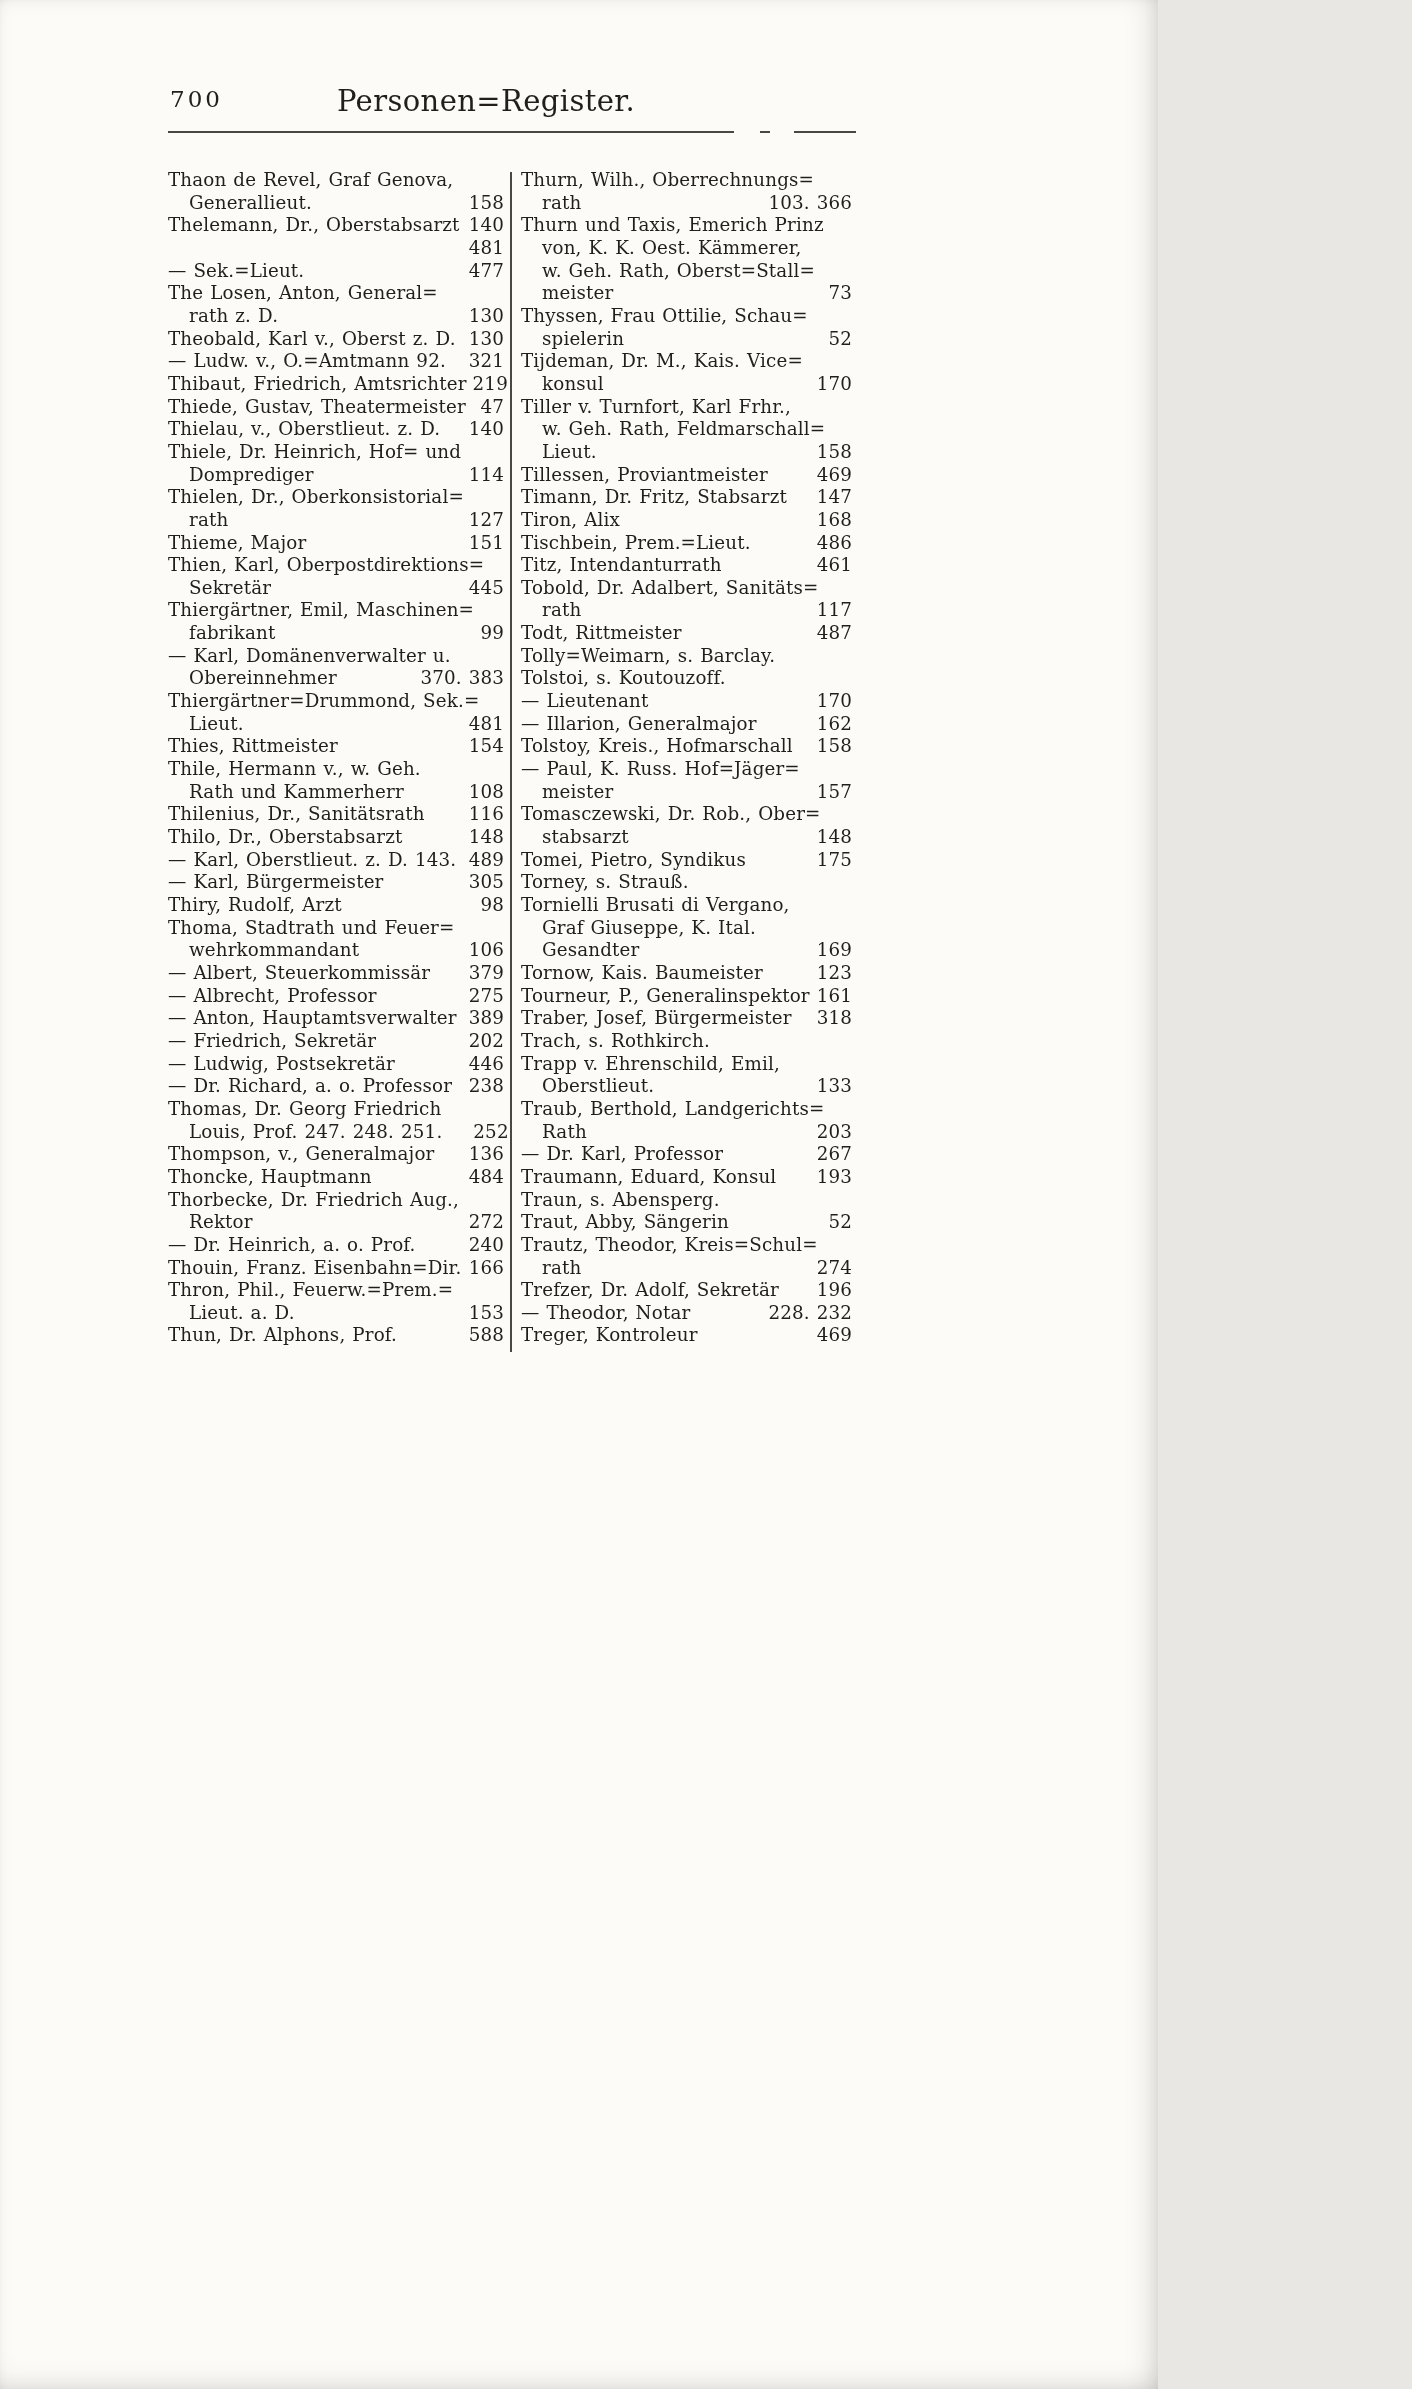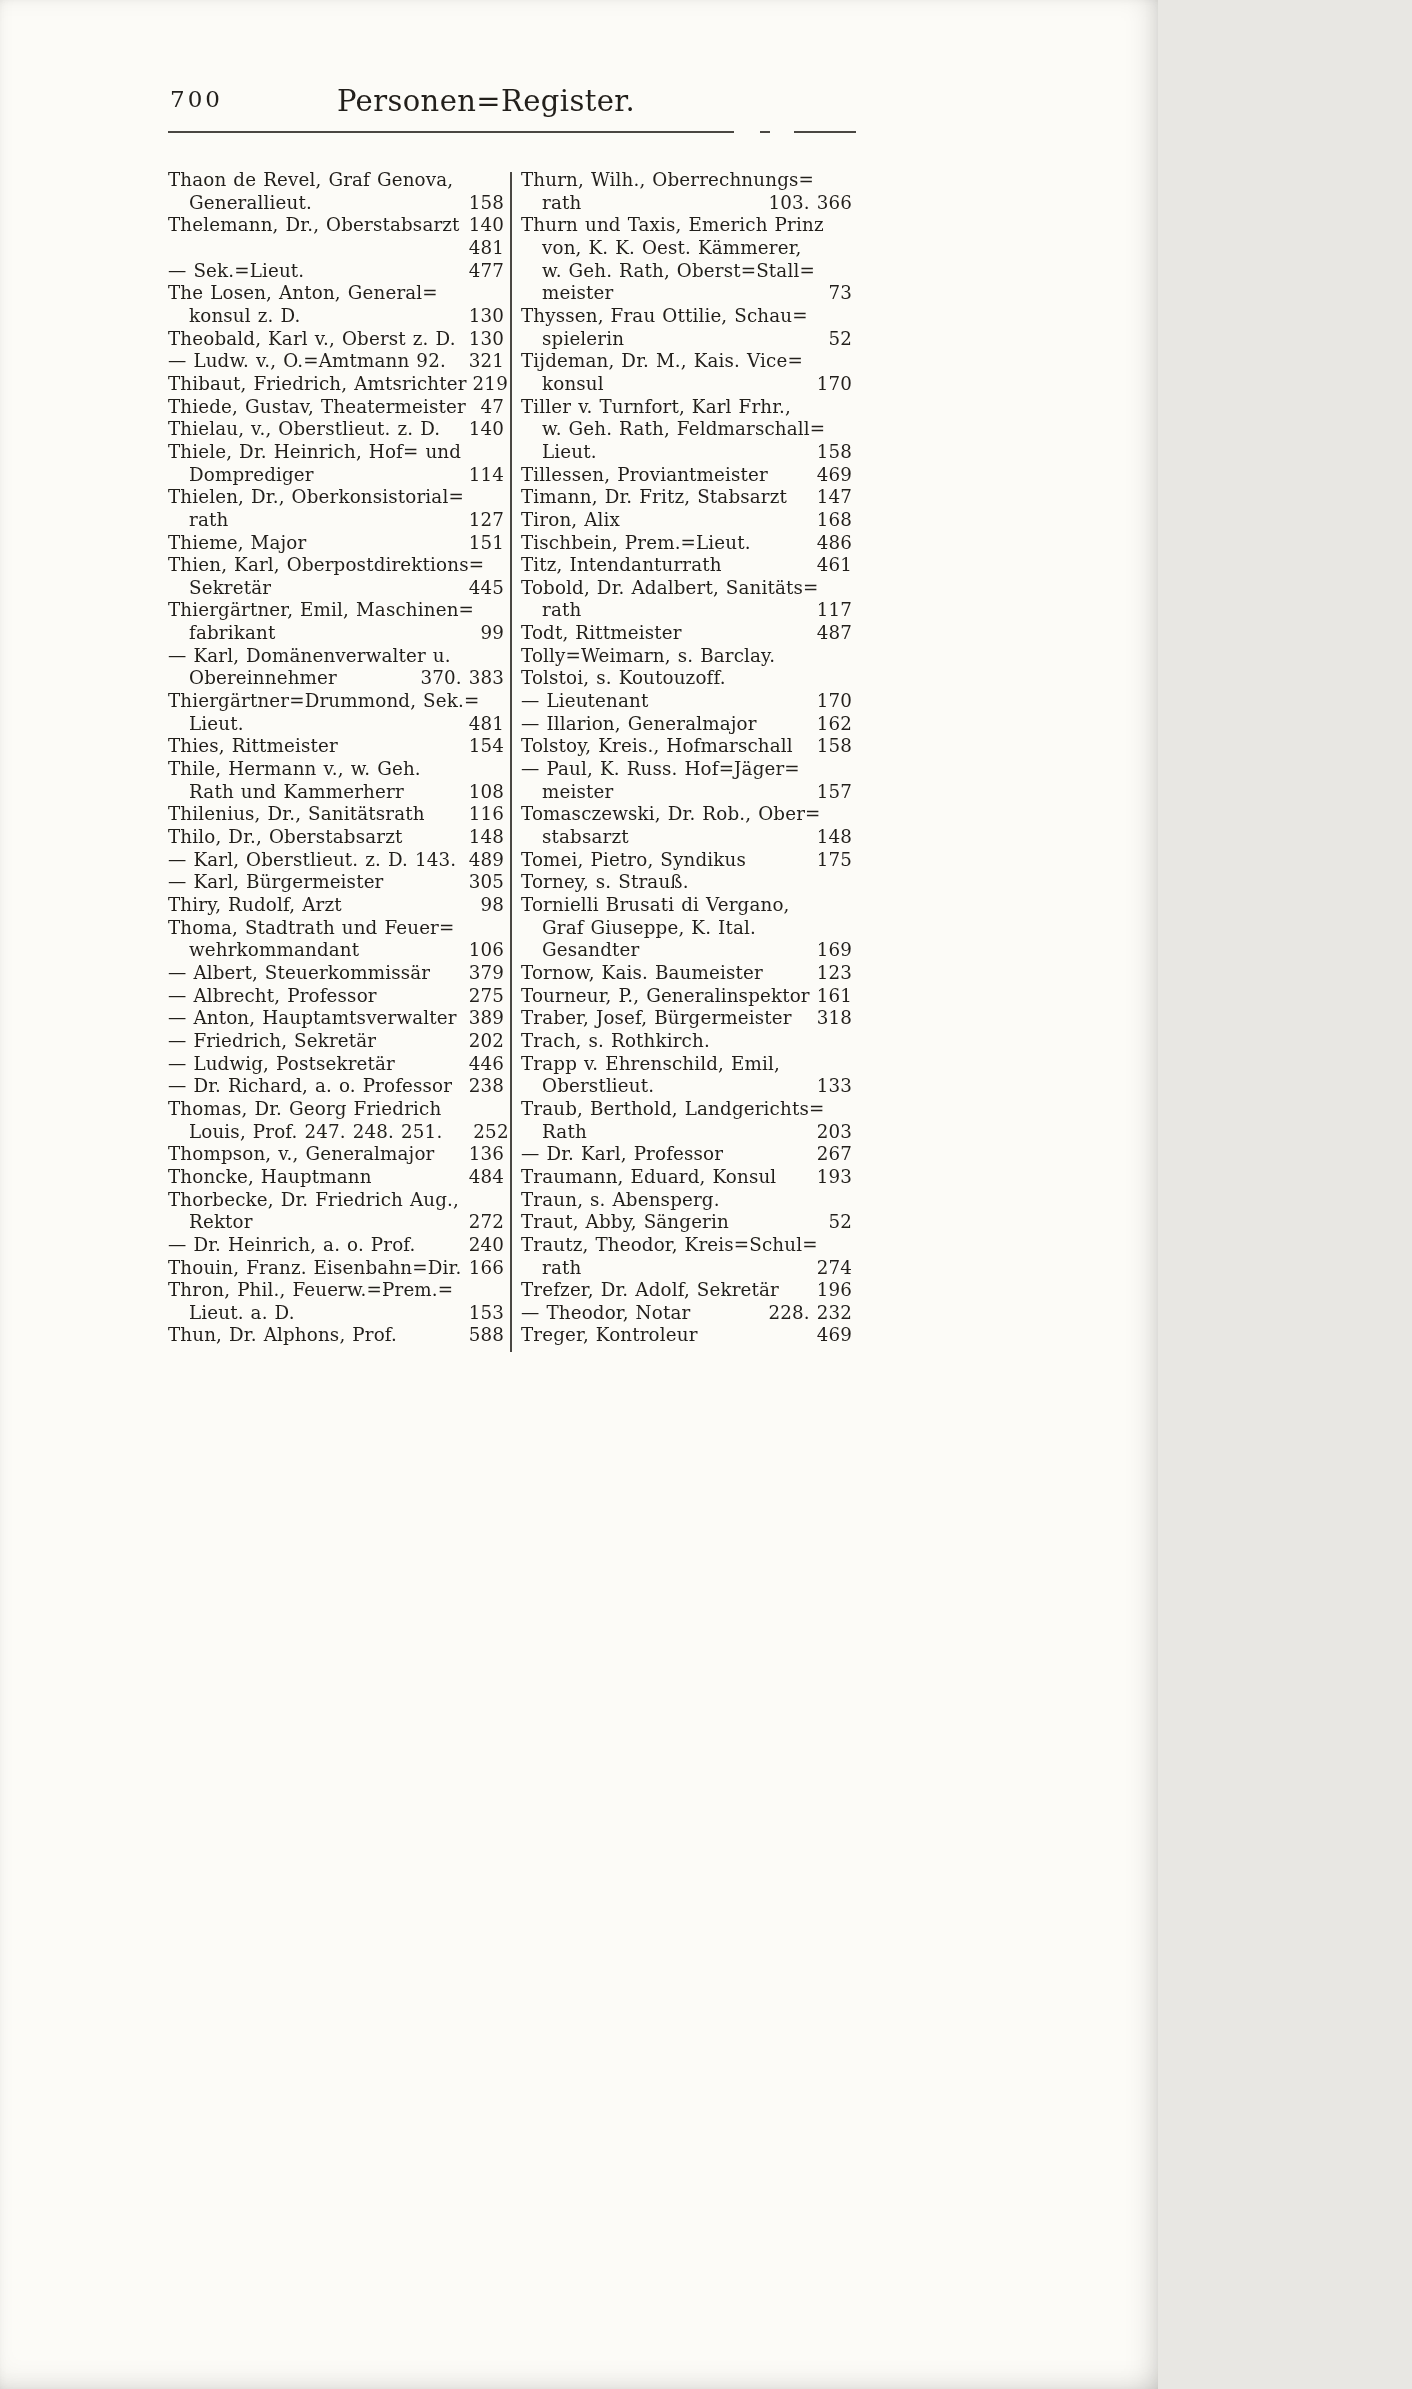--- a/index.html
+++ b/index.html
@@ -90,21 +90,21 @@
         <div class="line">
           <span class="etext">— Sek.=Lieut.</span>
           <span class="eref">477</span>
         </div>
       </div>
       <div class="entry">
         <div class="line">
           <span class="etext">The Losen, Anton, General=</span>
         </div>
         <div class="line cont">
-          <span class="etext">konsul z. D.</span>
+          <span class="etext">rath z. D.</span>
           <span class="eref">130</span>
         </div>
       </div>
       <div class="entry">
         <div class="line">
           <span class="etext">Theobald, Karl v., Oberst z. D.</span>
           <span class="eref">130</span>
         </div>
       </div>
       <div class="entry">

